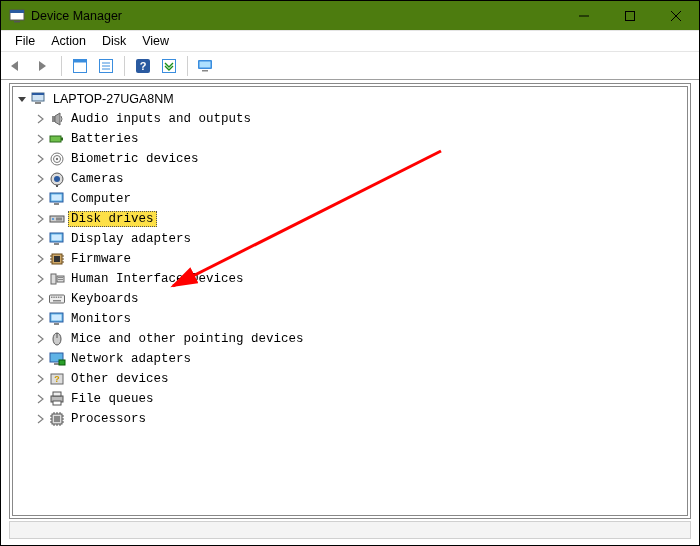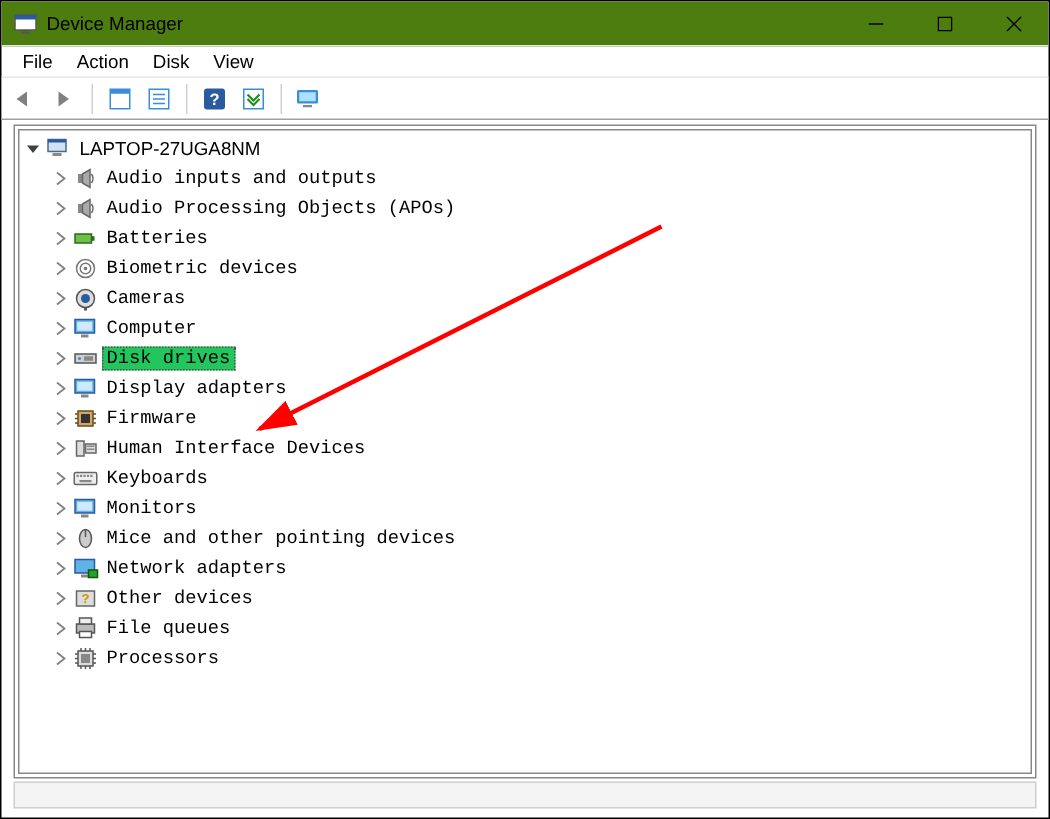--- a/index.html
+++ b/index.html
@@ -111,21 +111,21 @@
   .node-icon {
     width: 18px; height: 18px;
     display: inline-flex;
     align-items: center; justify-content: center;
     margin: 0 2px 0 1px;
   }
   .node-label {
     padding: 0 3px;
   }
   .node-label.selected {
-    background: #22c55e;
+    background: #fde047;
     border: 1px dotted #555;
     padding: 0 2px;
   }
 
   
   .statusbar {
     position: absolute;
     left: 8px; right: 8px; bottom: 6px;
     height: 18px;
     border: 1px solid #d0d0d0;
@@ -253,35 +253,20 @@
             </svg>
           </span>
           <span class="node-icon">
             <svg viewBox="0 0 18 18" width="18" height="18">
               <rect x="4" y="6" width="3" height="6" fill="#888"></rect>
               <path d="M7 6 L12 3 L12 15 L7 12 Z" fill="#aaa" stroke="#666"></path>
               <path d="M13 6 Q15 9 13 12" fill="none" stroke="#666"></path>
             </svg>
           </span>
           <span class="node-label">Audio inputs and outputs</span>
-        </div>
-        <div class="tree-row child">
-          <span class="twisty">
-            <svg width="10" height="10" viewBox="0 0 10 10">
-              <path d="M3 1 L8 5 L3 9" fill="none" stroke="#808080" stroke-width="1.2"></path>
-            </svg>
-          </span>
-          <span class="node-icon">
-            <svg viewBox="0 0 18 18" width="18" height="18">
-              <rect x="4" y="6" width="3" height="6" fill="#888"></rect>
-              <path d="M7 6 L12 3 L12 15 L7 12 Z" fill="#aaa" stroke="#666"></path>
-              <path d="M13 6 Q15 9 13 12" fill="none" stroke="#666"></path>
-            </svg>
-          </span>
-          <span class="node-label">Audio Processing Objects (APOs)</span>
         </div>
         <div class="tree-row child">
           <span class="twisty">
             <svg width="10" height="10" viewBox="0 0 10 10">
               <path d="M3 1 L8 5 L3 9" fill="none" stroke="#808080" stroke-width="1.2"></path>
             </svg>
           </span>
           <span class="node-icon">
             <svg viewBox="0 0 18 18" width="18" height="18">
               <rect x="2" y="6" width="11" height="6" fill="#6fbf4b" stroke="#2a6a1a"></rect>

